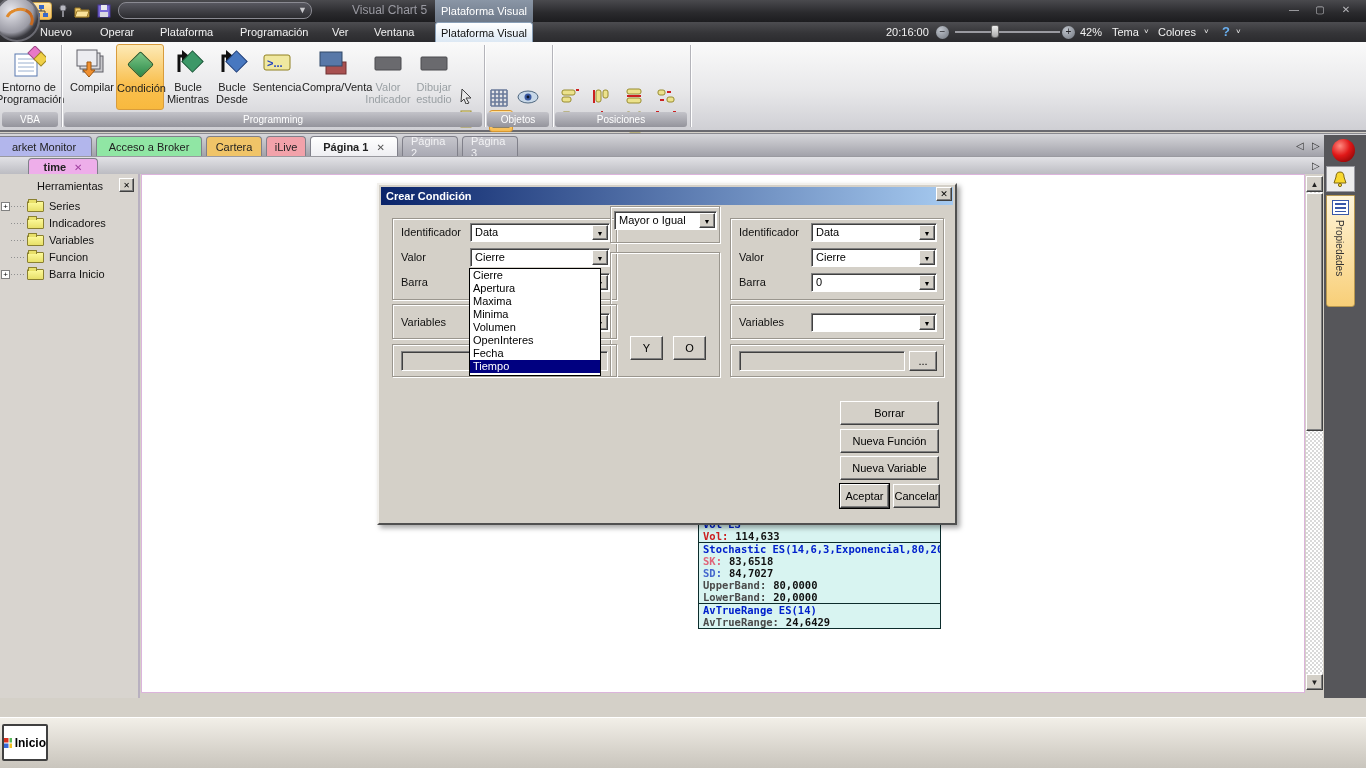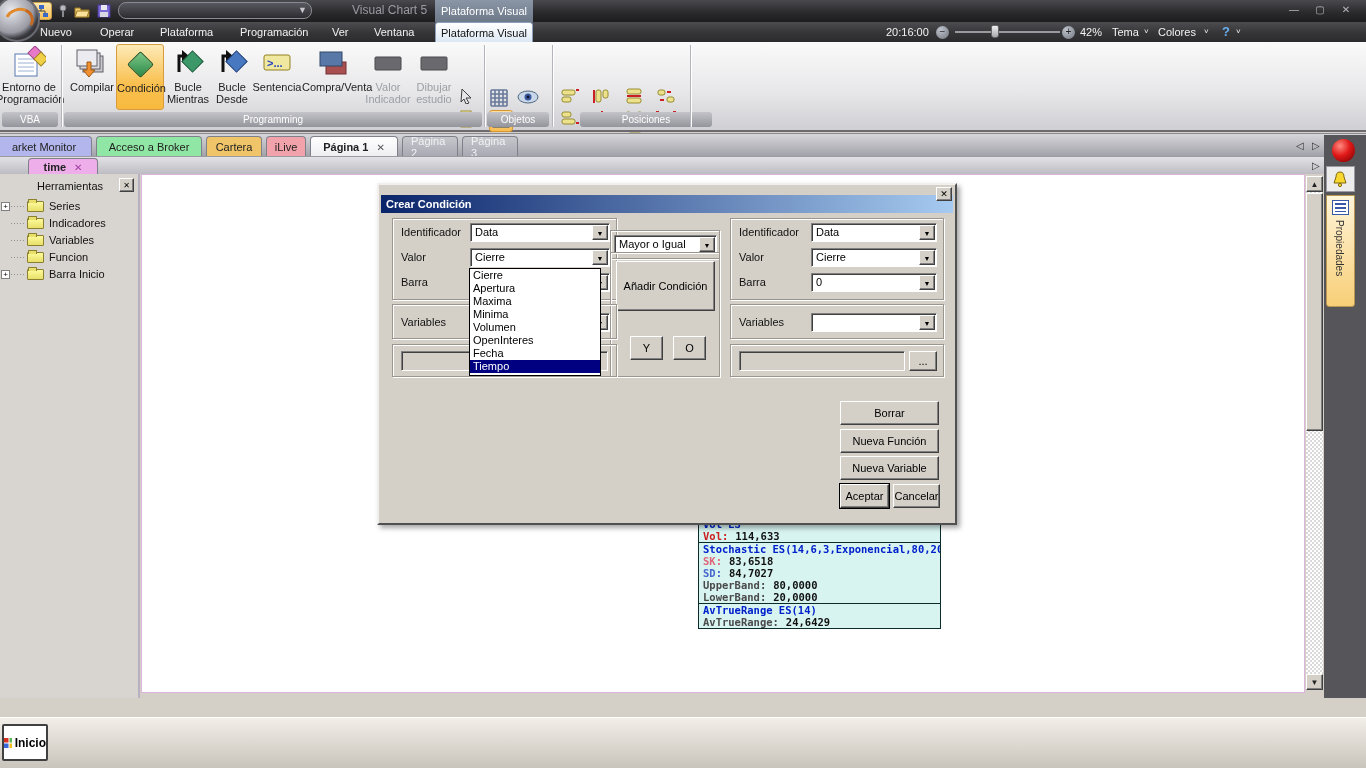--- a/index.html
+++ b/index.html
@@ -106,21 +106,21 @@
     background:linear-gradient(#fef4d8,#f8cf78); border:1px solid #b89850; border-radius:0 0 3px 3px; }
   .propicon { position:absolute; left:5px; top:4px; width:17px; height:15px; background:#fff; border:1px solid #3858a8; }
   .propicon::before { content:""; position:absolute; left:2px; top:2px; width:11px; height:9px;
     background:repeating-linear-gradient(#3858a8 0 2px,#fff 2px 4px); }
   .proptext { position:absolute; left:7px; top:24px; writing-mode:vertical-rl; font-size:10px; color:#333; }
 
   
   .dialog { left:377px; top:183px; width:580px; height:342px; background:#d4d0c8;
     border-top:2px solid #f2f0ec; border-left:2px solid #f2f0ec; border-right:2px solid #505050;
     border-bottom:2px solid #505050; box-shadow:3px 3px 5px rgba(0,0,0,0.35); z-index:50; font-size:11px; }
-  .dlg-title { position:absolute; left:2px; top:10px; width:572px; height:18px;
+  .dlg-title { position:absolute; left:2px; top:2px; width:572px; height:18px;
     background:linear-gradient(90deg, var(--title_blue_a,#0a246a), var(--title_blue_b,#a6caf0));
     color:#fff; font-weight:bold; line-height:18px; padding-left:5px; }
   .dlg-x { position:absolute; right:3px; top:2px; width:16px; height:14px; font-size:9px;
     text-align:center; line-height:13px; color:#000; }
   .glabel { position:absolute; color:#111; }
   .combo { position:absolute; height:19px; }
   .combo .cfield { position:absolute; inset:0; padding:2px 18px 0 4px; color:#000; overflow:hidden; }
   .combo .cbtn { position:absolute; right:1px; top:1px; width:16px; height:15px; font-size:7px;
     text-align:center; line-height:15px; color:#000; }
   .droplist { position:absolute; left:90px; top:83px; width:132px; height:108px; background:#fff;
@@ -437,21 +437,21 @@
         </div>
       <div class="abs" style="left:68px;top:44px;">
           <svg width="20" height="16">
             <rect x="5" y="1" width="12" height="4" rx="1" fill="#ece28c" stroke="#988c30"></rect>
             <rect x="5" y="6" width="12" height="4" rx="1" fill="#ece28c" stroke="#988c30"></rect>
             <rect x="5" y="11" width="12" height="4" rx="1" fill="#ece28c" stroke="#988c30"></rect>
             <path d="M2 1v14" stroke="#cc2020" stroke-width="2"></path>
           </svg>
         </div>
     </div>
-    <div class="rcap" style="left:555px;width:132px;margin-left:25px;">Posiciones</div>
+    <div class="rcap" style="left:555px;width:132px;">Posiciones</div>
     <div class="rsep" style="left:690px;"></div>
   </div>
 
   <div class="abs tabbar1">
     <div class="ptab" style="left:-4px;width:96px;background:var(--tab_market,#b2b6ec);">
         <span>arket Monitor</span>
       </div>
     <div class="ptab" style="left:96px;width:106px;background:var(--tab_broker,#90e6a4);">
         <span>Acceso a Broker</span>
       </div>
@@ -564,30 +564,27 @@
       <div class="combo sunken" style="left:77px;top:29px;width:140px;">
         <span class="cfield">Cierre</span>
           <span class="cbtn raised">▼</span>
       </div>
       <div class="combo sunken" style="left:77px;top:54px;width:140px;">
         <span class="cfield"></span>
           <span class="cbtn raised">▼</span>
       </div>
     </div>
 
-    <div class="abs etched" style="left:231px;top:45px;width:110px;height:29px;">
+    <div class="abs etched" style="left:231px;top:21px;width:110px;height:37px;">
       <div class="combo sunken" style="left:3px;top:4px;width:103px;">
         <span class="cfield">Mayor o Igual</span>
           <span class="cbtn raised">▼</span>
       </div>
     </div>
     <div class="abs etched" style="left:231px;top:67px;width:110px;height:125px;">
-      <div class="dbtn raised" style="left:5px;top:8px;width:99px;height:50px;">
-          <span>Añadir Condición</span>
-        </div>
       <div class="dbtn raised" style="left:19px;top:83px;width:33px;height:24px;">
           <span>Y</span>
         </div>
       <div class="dbtn raised" style="left:62px;top:83px;width:33px;height:24px;">
           <span>O</span>
         </div>
     </div>
 
     <div class="abs etched" style="left:351px;top:33px;width:214px;height:82px;">
       <span class="glabel" style="left:8px;top:7px;">Identificador</span>

